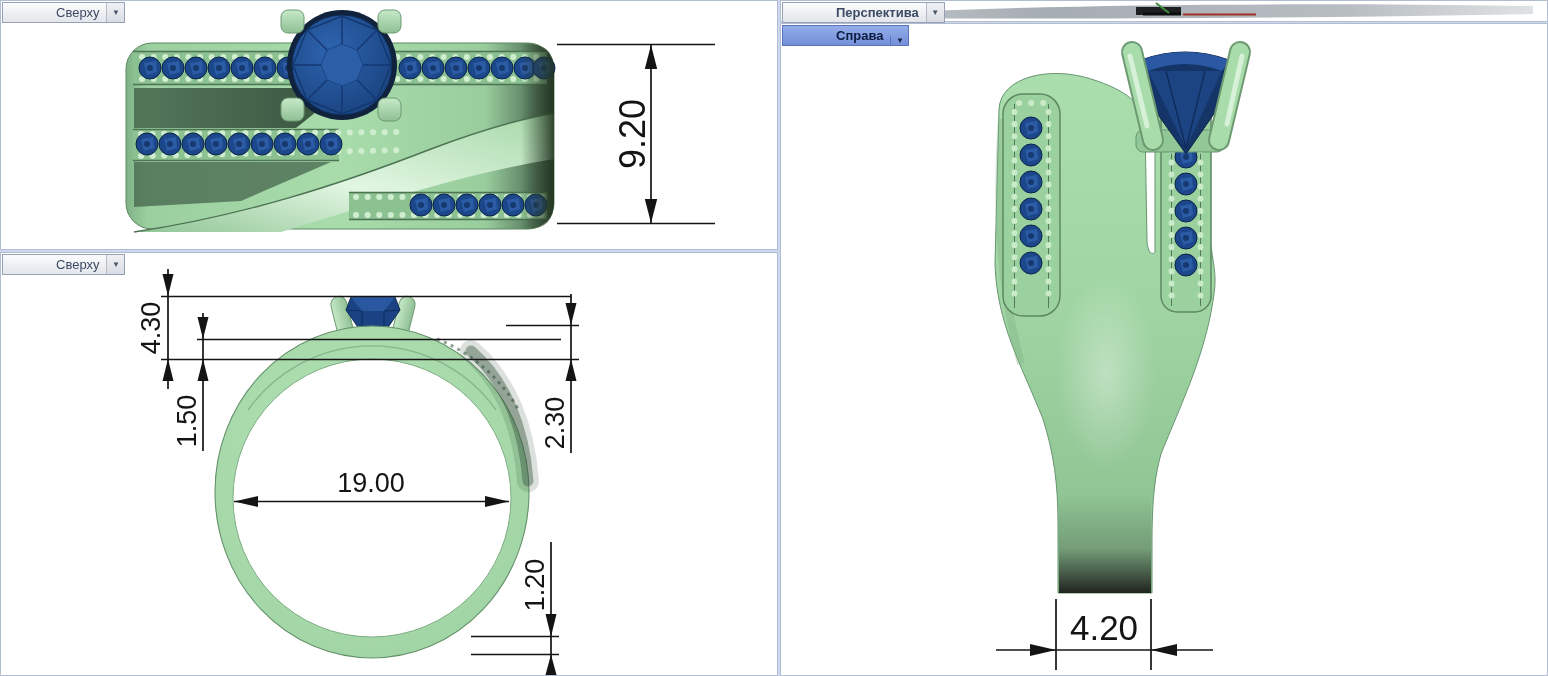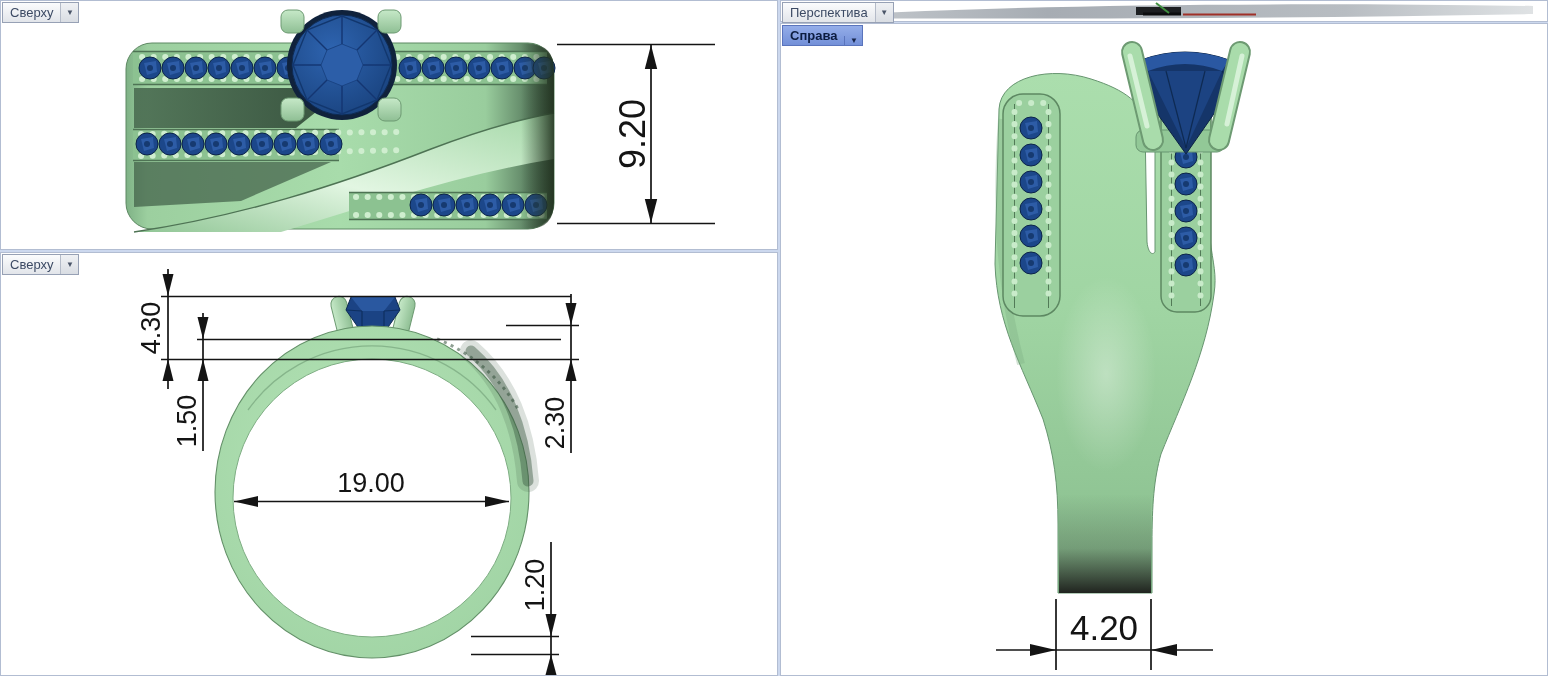--- a/index.html
+++ b/index.html
@@ -1,27 +1,27 @@
 <!DOCTYPE html>
 <html><head>
 <meta charset="utf-8">
 <style>
   html,body{margin:0;padding:0;}
   body{width:1548px;height:676px;position:relative;background:#ccd8ee;
        font-family:"Liberation Sans",sans-serif;overflow:hidden;}
   .viewport{position:absolute;background:#fff;border:1px solid #b2bdd2;box-sizing:border-box;}
   #vp-top{left:0;top:0;width:778px;height:250px;}
   #vp-front{left:0;top:252px;width:778px;height:424px;}
-  #vp-persp{left:780px;top:0;width:768px;height:22px;}
+  #vp-persp{left:780px;top:0;width:768px;height:22px;font-weight:bold;}
   #vp-right{left:780px;top:23px;width:768px;height:653px;}
   .viewport svg{position:absolute;left:0;top:0;}
   .vp-label{position:absolute;left:1px;top:1px;z-index:5;display:flex;align-items:stretch;
     height:21px;font-size:13px;color:#3c4a64;cursor:default;
     background:linear-gradient(#fbfcfd,#e2e5ea);border:1px solid #97a1b5;box-sizing:border-box;}
-  .vp-label .name{padding:0 7px;line-height:19px;white-space:nowrap;}
+  .vp-label .name{padding:0 7px;line-height:19px;white-space:nowrap;margin-left:46px;}
   .vp-label .dd{width:17px;display:flex;align-items:center;justify-content:center;
     border-left:1px solid #b4bbc8;background:linear-gradient(#eff1f4,#d9dde3);
     font-size:8px;color:#4a5568;}
   .vp-label.active{background:linear-gradient(#94ade9,#7390d8);border-color:#5a74bc;color:#0c1c40;font-weight:bold;align-items:flex-end;}
   .vp-label.active .dd{background:transparent;border-left-color:#5a74bc;color:#16244a;font-weight:normal;}
   text{font-family:"Liberation Sans",sans-serif;fill:#141414;}
   .dim line,.dim path{stroke:#141414;stroke-width:1.7;}
   .dim polygon{fill:#141414;stroke:none;}
 </style>
 </head>

